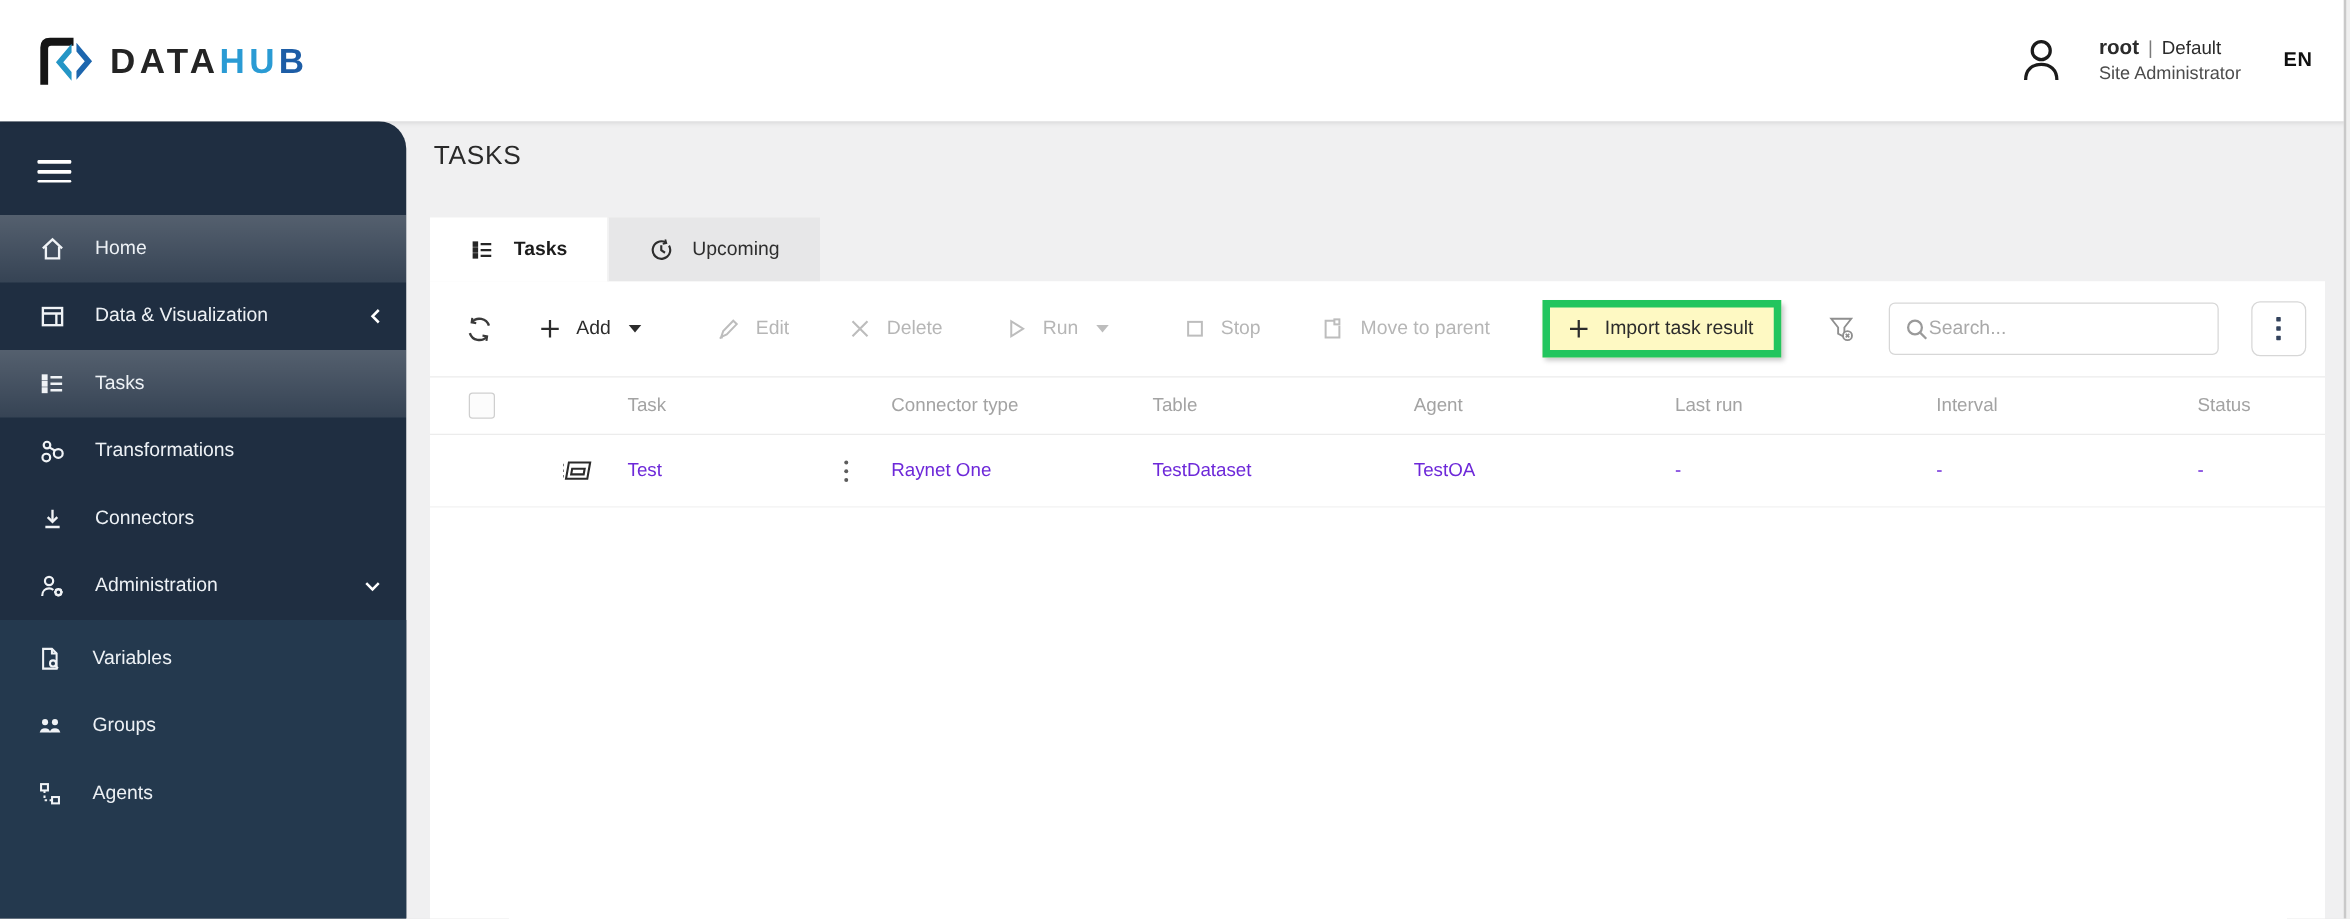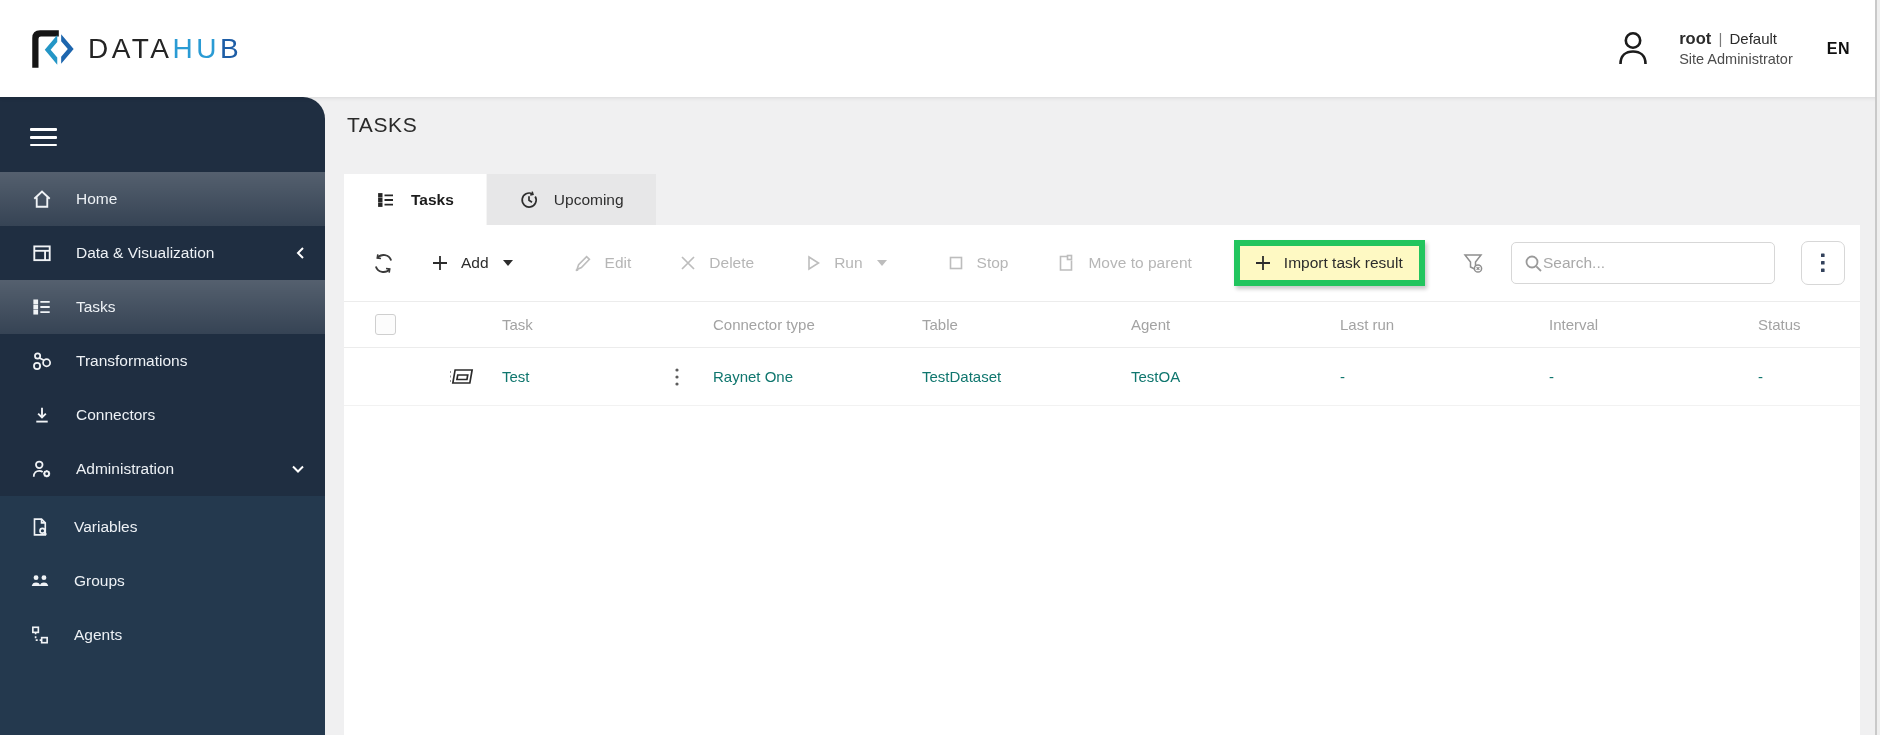--- a/index.html
+++ b/index.html
@@ -12,21 +12,21 @@
   }
 
   
   .header {
     position:absolute; top:0; left:0; width:1880px; height:97px;
     background:#ffffff; box-shadow:0 1px 4px rgba(0,0,0,0.10);
     display:flex; align-items:center; justify-content:space-between;
     padding:0 30px 0 26px; z-index:6;
   }
   .logo { display:flex; align-items:center; gap:12px; }
-  .logo-word { font-size:28px; font-weight:400; letter-spacing:3.5px; color:#242424; }
+  .logo-word { font-size:28px; font-weight:700; letter-spacing:3.5px; color:#242424; }
   .logo-word .lb { color:#2a9bd4; }
   .logo-word .db { color:#1d5da6; }
   .header-right { display:flex; align-items:center; gap:26px; }
   .user-block { line-height:1.3; }
   .user-line1 { font-size:15px; color:#2b2b2b; }
   .user-line1 .uname { font-size:16.5px; font-weight:700; }
   .user-line1 .sep { color:#7a7a7a; margin:0 3px; }
   .user-line2 { font-size:14.5px; color:#4c4c4c; }
   .lang { font-size:16px; font-weight:700; color:#101010; margin-left:8px; letter-spacing:0.5px; }
 
@@ -101,21 +101,21 @@
   }
   .tbl-header {
     height:47px; border-top:1px solid #ececec; border-bottom:1px solid #ececec;
     color:#a3a3a3; font-size:15px;
   }
   .th-task { padding-left:66px; }
   .checkbox {
     width:21px; height:21px; border:1px solid #cfcfcf; border-radius:3px;
     background:#fcfcfc; margin-left:31px; cursor:pointer;
   }
-  .tbl-row { height:58px; font-size:15px; color:#0f766e; border-bottom:1px solid #f2f2f2; }
+  .tbl-row { height:58px; font-size:15px; color:#6d28d9; border-bottom:1px solid #f2f2f2; }
   .row-task-cell { display:flex; align-items:center; padding-left:12px; padding-right:34px; }
   .row-task-label { margin-left:24px; }
   .row-kebab { margin-left:auto; cursor:pointer; display:flex; align-items:center; }
 
   
   .scroll-strip {
     position:absolute; top:0; right:0; width:5px; height:735px;
     background:#efefef; border-left:2px solid #c9c9c9; z-index:10;
   }
 

